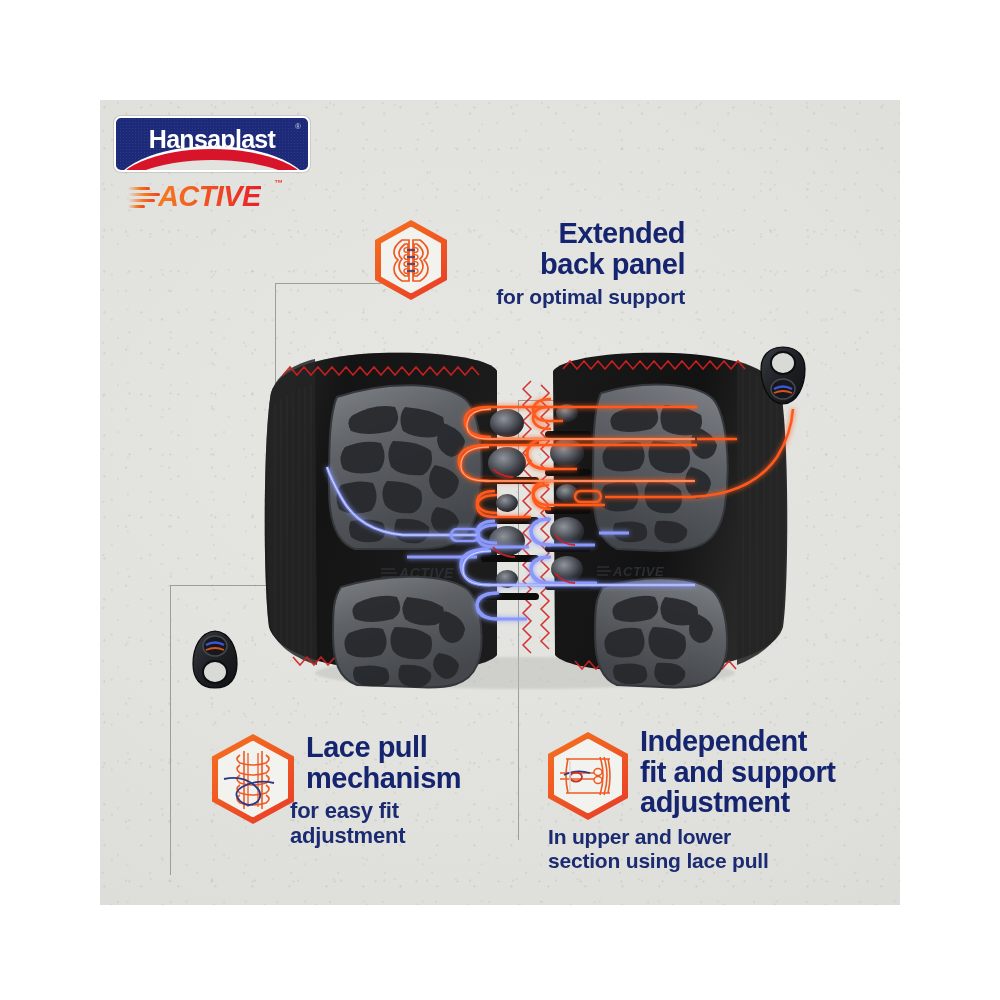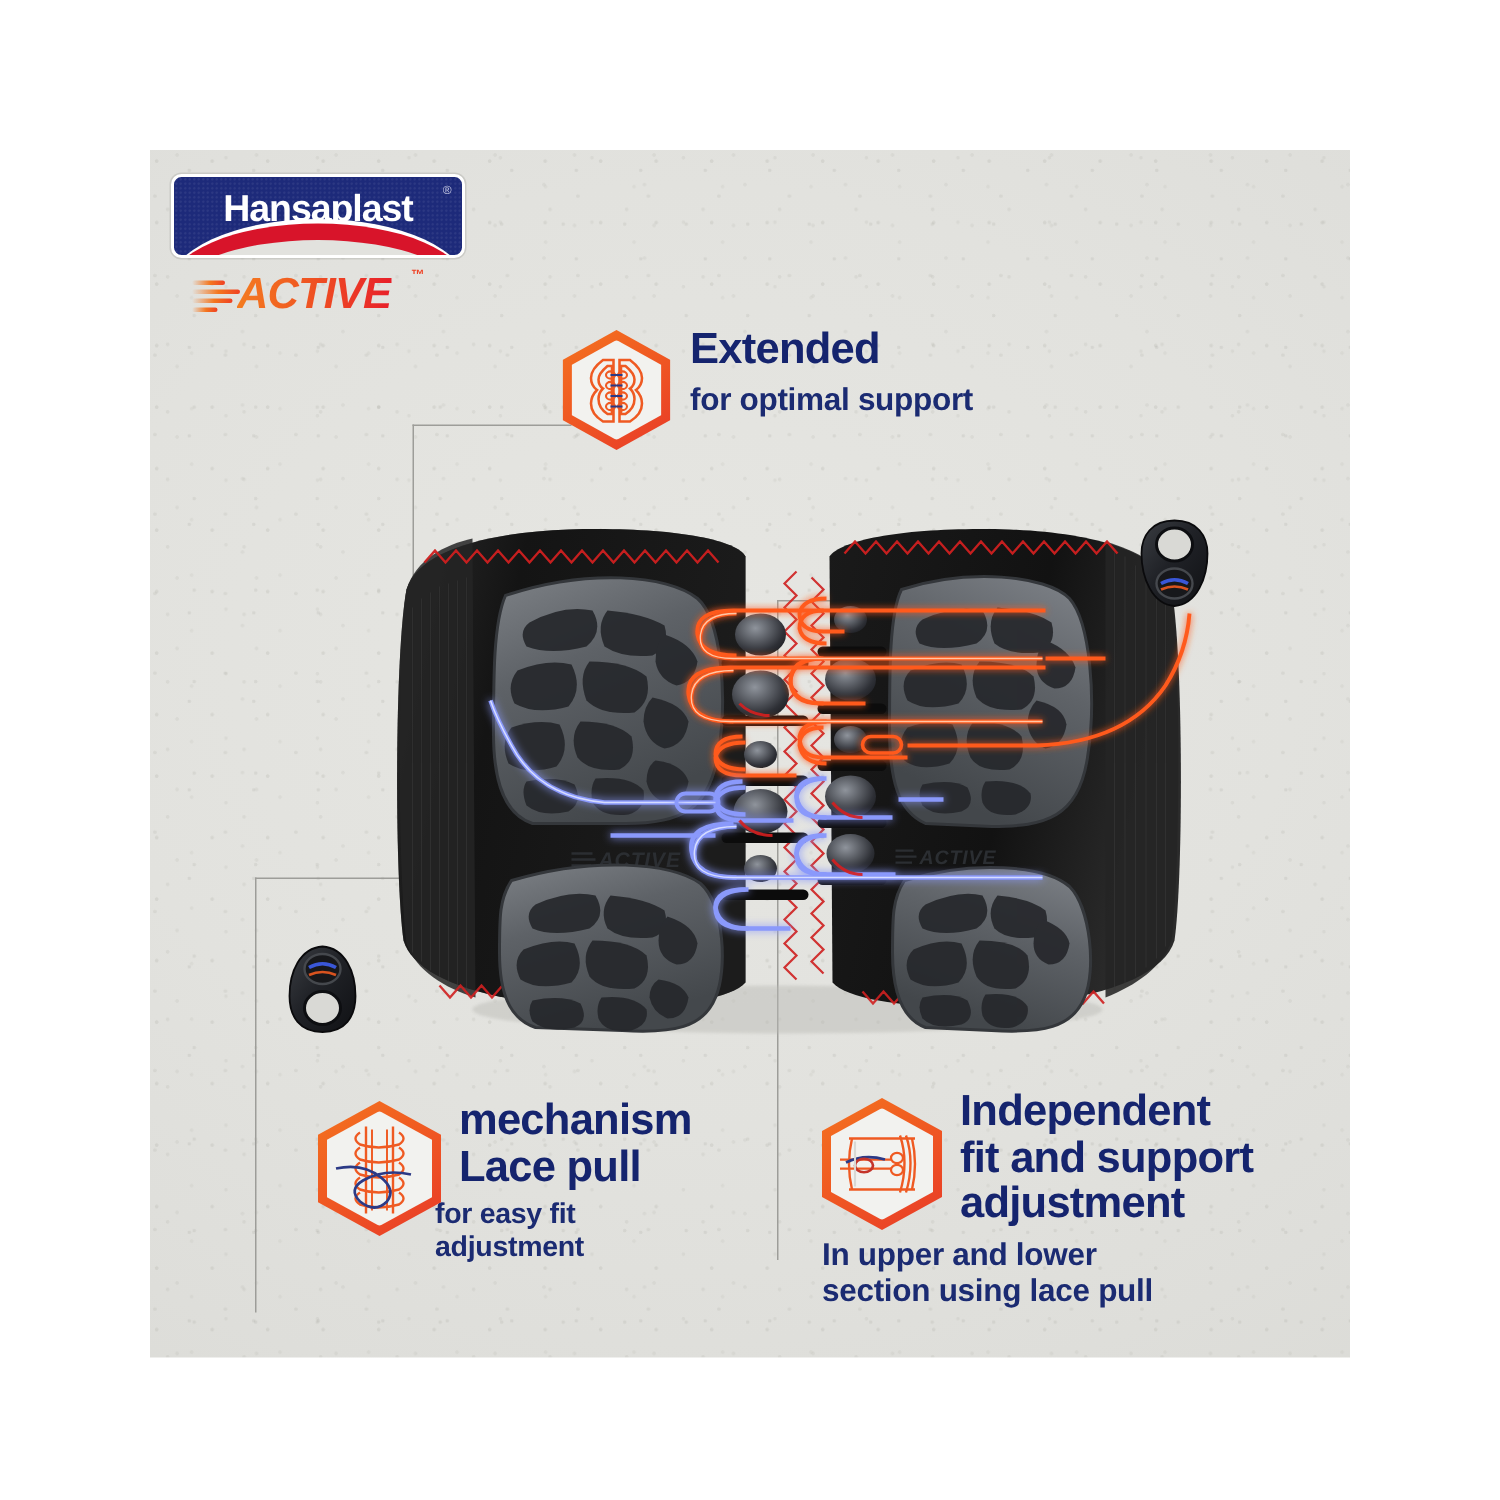--- a/index.html
+++ b/index.html
@@ -426,21 +426,21 @@
           </linearGradient>
         </defs>
         <path d="M25 3 C40 4 47 20 47 36 C47 50 40 60 25 60 C10 60 3 50 3 36 C3 20 10 4 25 3 Z" fill="url(#tabG2)" stroke="#0a0a0c" stroke-width="1.2"></path>
         <ellipse cx="25" cy="18" rx="12" ry="10" fill="#17181b" stroke="#45484d" stroke-width="1.6"></ellipse>
         <path d="M16 17 q9 -5 18 0" stroke="#3a57d8" stroke-width="2.4" fill="none"></path>
         <path d="M16 22 q9 -4 18 0" stroke="#d8531f" stroke-width="1.8" fill="none"></path>
         <ellipse cx="25" cy="44" rx="12" ry="11" fill="#d9d9d5" stroke="#0d0e11" stroke-width="2"></ellipse>
       </svg>
     </div>
 
-    <div class="callout" style="left:275px; top:118px; width:310px;">
+    <div class="callout" style="left:275px; top:118px; width:310px;text-align:right;">
       <div class="hexwrap" style="left:0; top:2px;">
         <div class="hex-outer"></div>
         <div class="hex-inner">
           <svg width="60" height="67" viewBox="0 0 60 67">
             <g fill="none" stroke="#ef5a22" stroke-width="1.7">
               <path d="M21 13 q-8 6 -8 12 q0 5 4 8 q-4 4 -4 9 q0 7 8 12 l7 0 0 -41 z"></path>
               <path d="M39 13 q8 6 8 12 q0 5 -4 8 q4 4 4 9 q0 7 -8 12 l-7 0 0 -41 z"></path>
               <path d="M24 17 q-6 5 -6 9 q0 4 3 6 q-3 3 -3 7 q0 6 6 10 l3 0 0 -32 z"></path>
               <path d="M36 17 q6 5 6 9 q0 4 -3 6 q3 3 3 7 q0 6 -6 10 l-3 0 0 -32 z"></path>
             </g>
@@ -459,20 +459,21 @@
                 <path d="M26 30 L34 30"></path>
               <path d="M26 37 L34 37"></path>
                 <path d="M26 44 L34 44"></path>
             </g>
           </svg>
         </div>
       </div>
       <div style="margin-left:85px;">
         <div class="ct-title" style="font-size:29px;">
           <div>Extended</div>
+          <div>back panel</div>
         </div>
         <div class="ct-sub" style="font-size:21px; margin-top:6px;">
           <div>for optimal support</div>
         </div>
       </div>
     </div>
 
     <div class="callout" style="left:112px; top:632px; width:290px;">
       <div class="hexwrap" style="left:0; top:2px; width:82px; height:90px;">
         <div class="hex-outer"></div>
@@ -492,25 +493,25 @@
                 <path d="M40 12 L40 66"></path>
             </g>
             <g fill="none" stroke="#2c3a86" stroke-width="1.8">
               <path d="M6 38 q18 -4 30 6 q10 8 4 16 q-8 8 -18 0 q-8 -8 2 -14 q14 -8 32 -4"></path>
             </g>
           </svg>
         </div>
       </div>
       <div style="margin-left:94px;">
         <div class="ct-title" style="font-size:29px;">
+          <div>Lace pull</div>
           <div>mechanism</div>
-          <div>Lace pull</div>
-        </div>
-      </div>
-      <div class="ct-sub" style="font-size:19px; margin-top:6px; margin-left:78px;">
+        </div>
+      </div>
+      <div class="ct-sub" style="font-size:22px; margin-top:6px; margin-left:78px;">
         <div>for easy fit</div>
         <div>adjustment</div>
       </div>
     </div>
 
     <div class="callout" style="left:448px; top:626px; width:360px;">
       <div class="hexwrap" style="left:0; top:6px; width:80px; height:88px;">
         <div class="hex-outer"></div>
         <div class="hex-inner">
           <svg width="68" height="75" viewBox="0 0 68 75">

